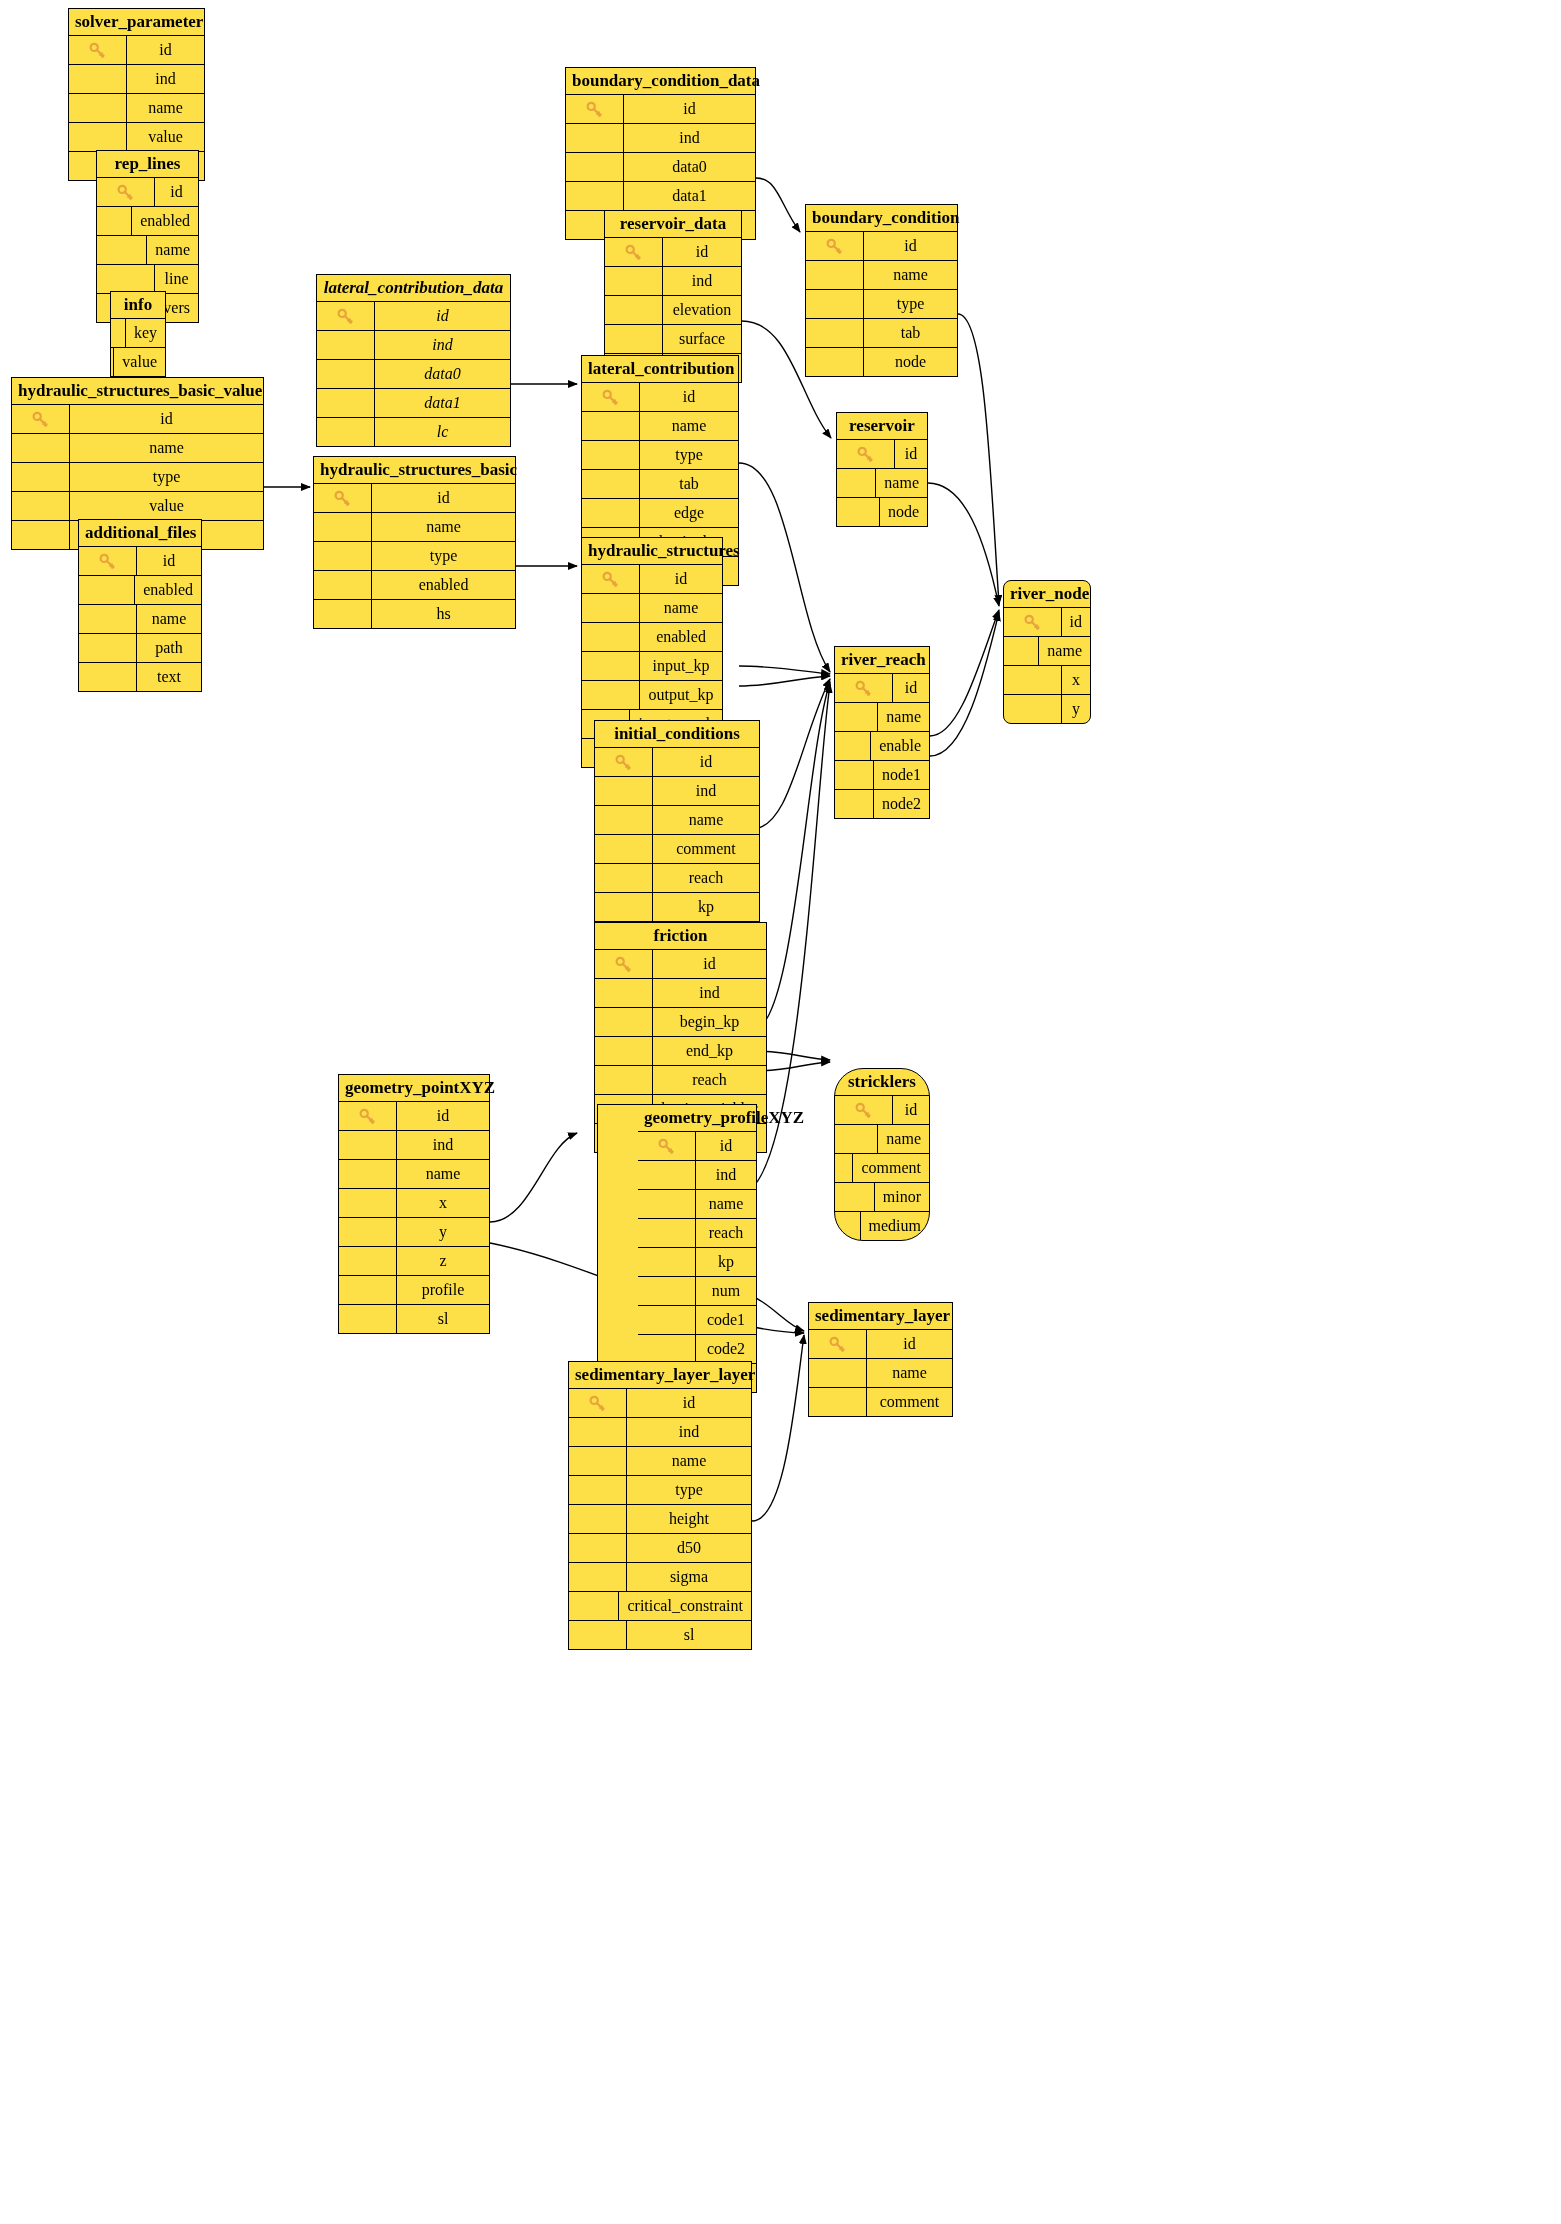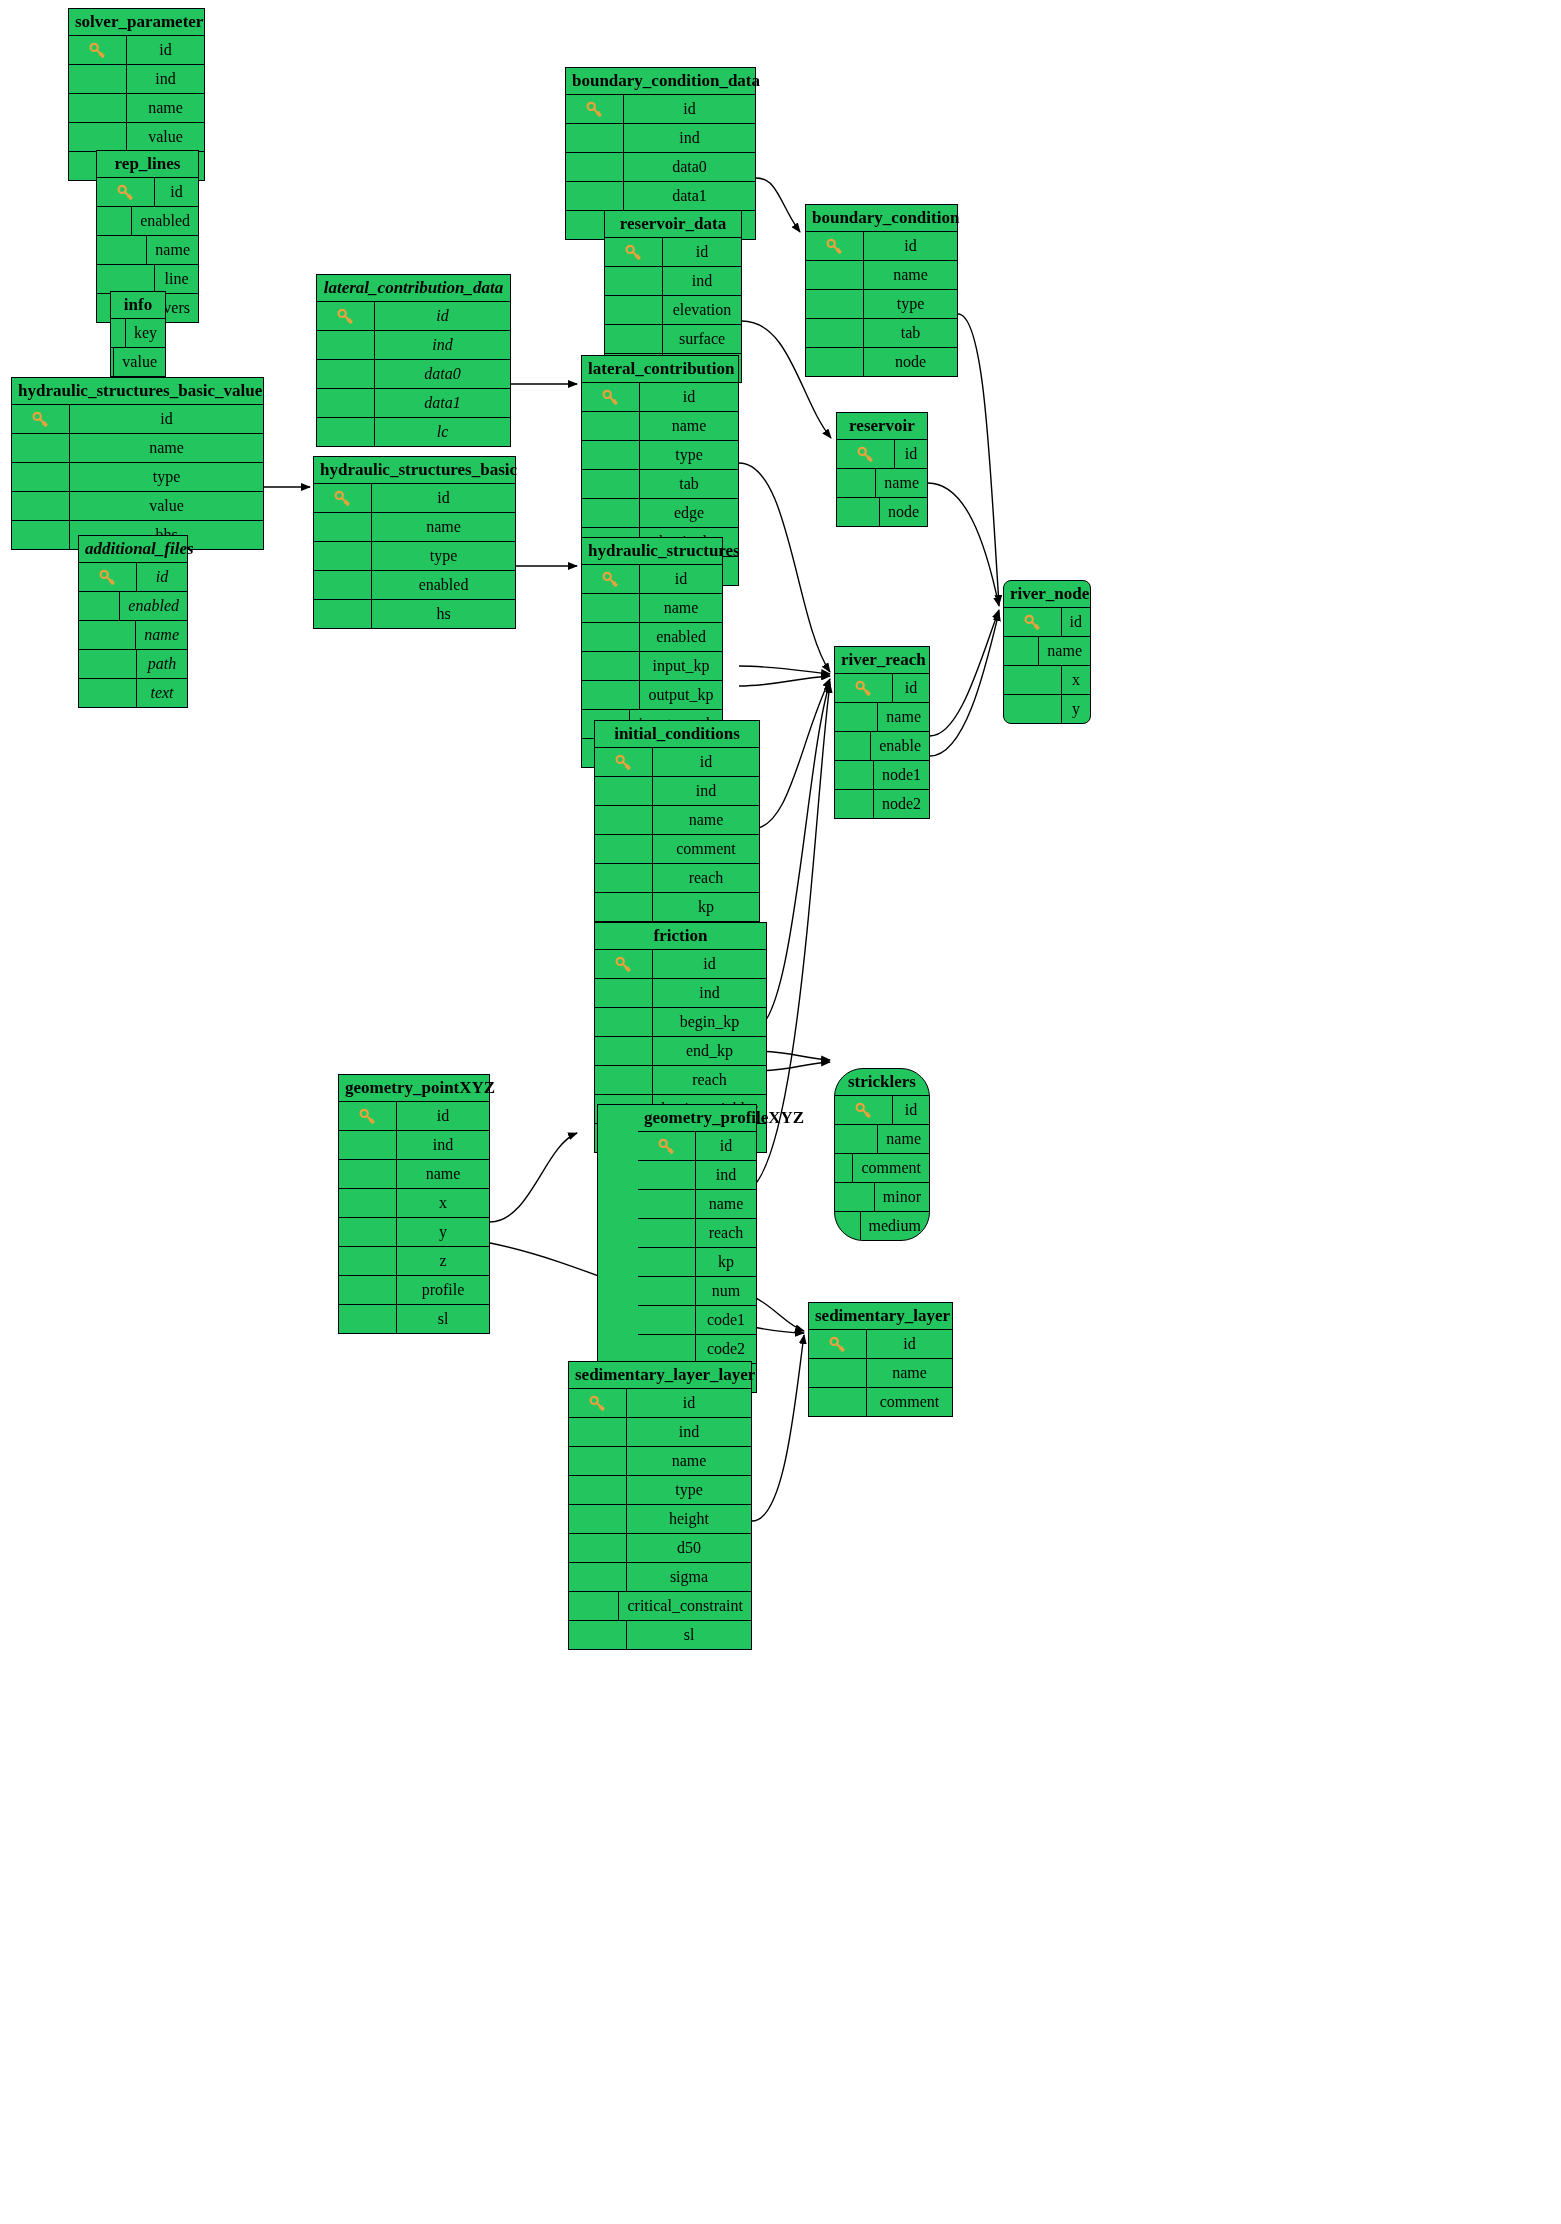--- a/index.html
+++ b/index.html
@@ -23,21 +23,21 @@
     position: absolute;
     left: 0;
     top: 0;
     width: 1561px;
     height: 2224px;
     pointer-events: none;
   }
   .entity {
     position: absolute;
     border: 1px solid #000000;
-    background: #22c55e;
+    background: #fde047;
     box-sizing: border-box;
   }
   .entity .title {
     text-align: center;
     font-weight: bold;
     font-size: 17px;
     line-height: 26px;
     border-bottom: 1px solid #000000;
     padding: 0 6px;
     white-space: nowrap;
@@ -234,21 +234,21 @@
       </div>
       <div class="row">
         <div class="keycell"></div>
         <div class="field">value</div>
       </div>
       <div class="row">
         <div class="keycell"></div>
         <div class="field">bhs</div>
       </div>
     </div>
-    <div class="entity" style="left: 78px; top: 535px; width: 110px; font-style: italic;">
+    <div class="entity" style="left: 78px; top: 519px; width: 124px;">
       <div class="title">additional_files</div>
       <div class="row">
         <div class="keycell">
           <span class="keyicon">
             <svg width="17" height="17" viewBox="0 0 17 17">
               <circle cx="5.2" cy="5.4" r="3.6" fill="none" stroke="#E8A33D" stroke-width="2.2"></circle>
               <path d="M7.6,7.8 L14.2,14.4" stroke="#E8A33D" stroke-width="2.2" fill="none" stroke-linecap="round"></path>
               <path d="M11.2,13.0 L13.0,11.2" stroke="#E8A33D" stroke-width="2.0" fill="none" stroke-linecap="round"></path>
               <path d="M13.0,14.8 L14.6,13.2" stroke="#E8A33D" stroke-width="2.0" fill="none" stroke-linecap="round"></path>
             </svg>

